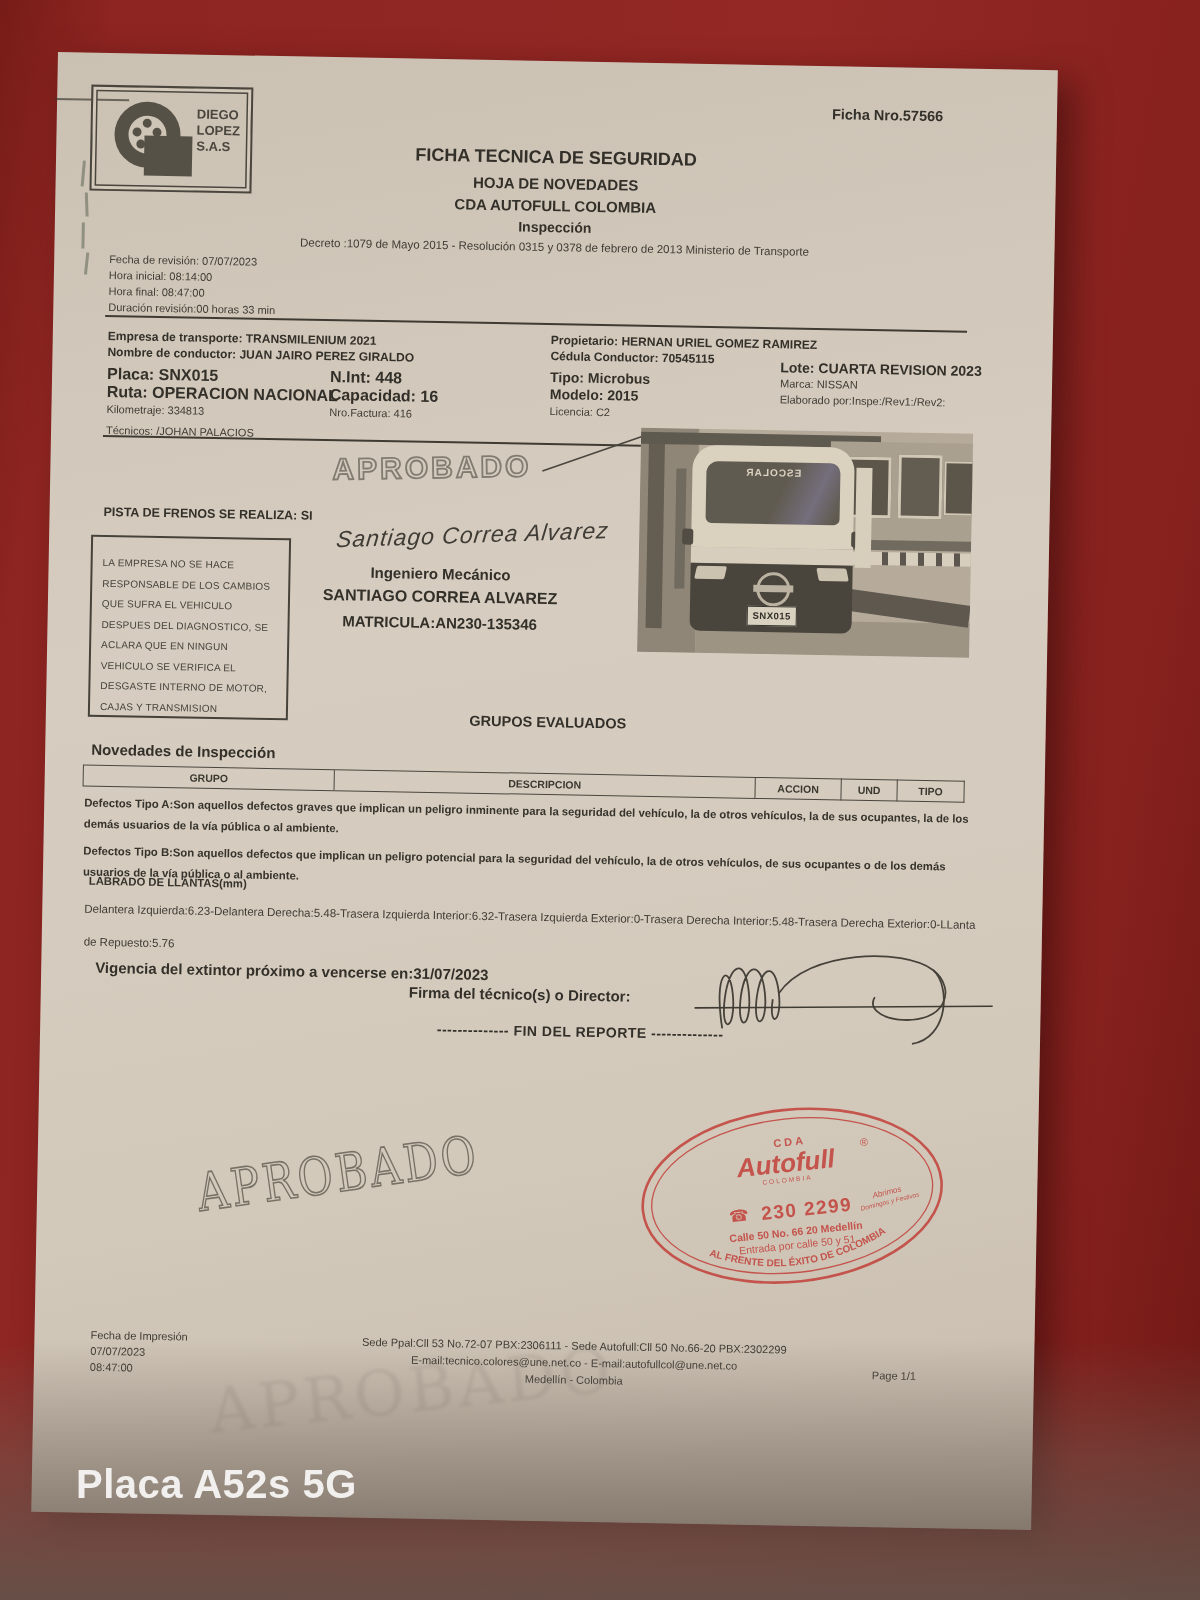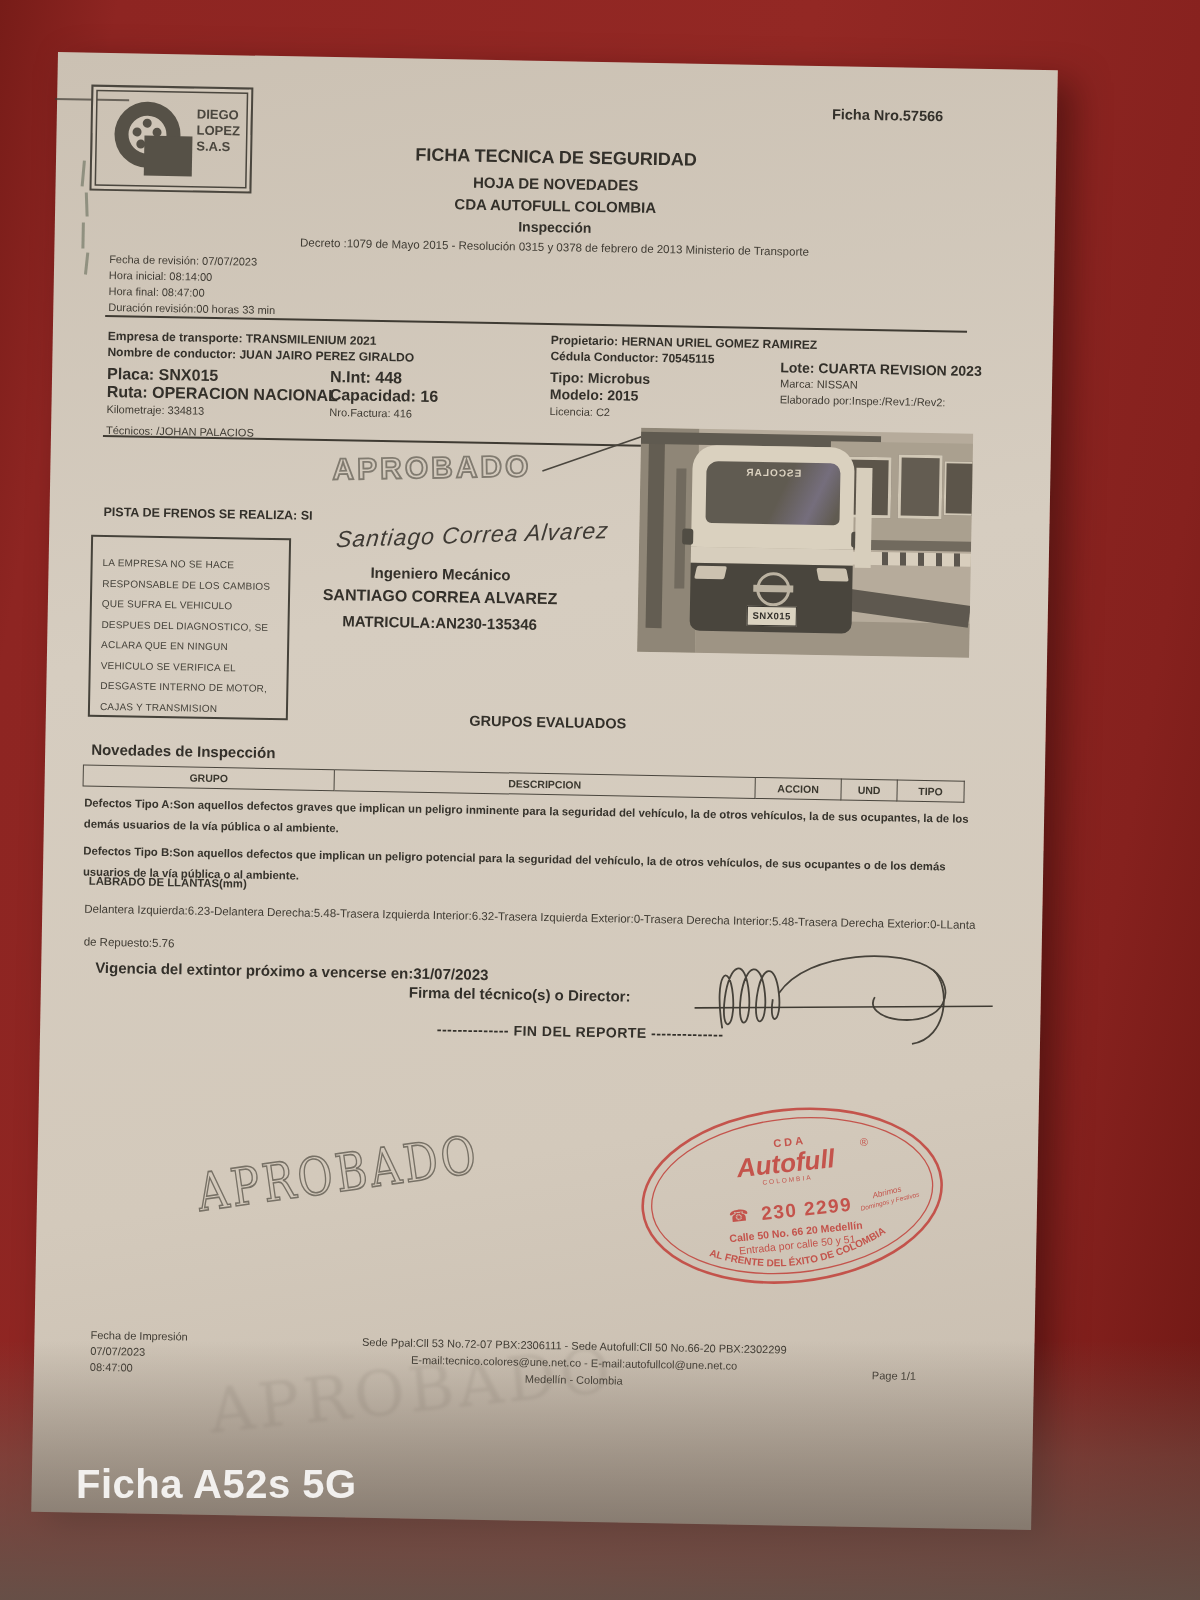--- a/index.html
+++ b/index.html
@@ -222,15 +222,15 @@
     <div class="p ctr ink" style="left:190px;top:1276px;width:700px;font-size:11px;line-height:17px;">
       <div>Sede Ppal:Cll 53 No.72-07 PBX:2306111 - Sede Autofull:Cll 50 No.66-20 PBX:2302299</div>
       <div>E-mail:tecnico.colores@une.net.co - E-mail:autofullcol@une.net.co</div>
       <div>Medellín - Colombia</div>
     </div>
     <div class="p ink" style="left:838px;top:1302px;font-size:11px;">Page 1/1</div>
 
   </div>
 
   <div class="shade"></div>
-  <div class="wm">Ficha A52s 5G</div>
+  <div class="wm">Placa A52s 5G</div>
 
 </div>
 
 </body></html>

